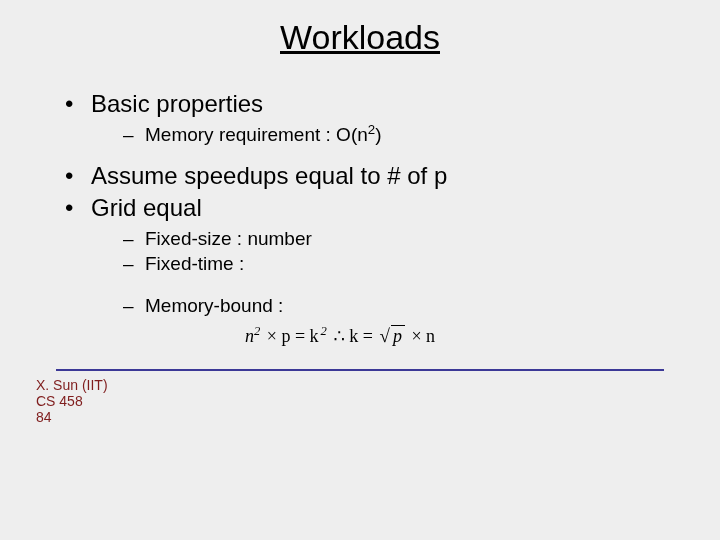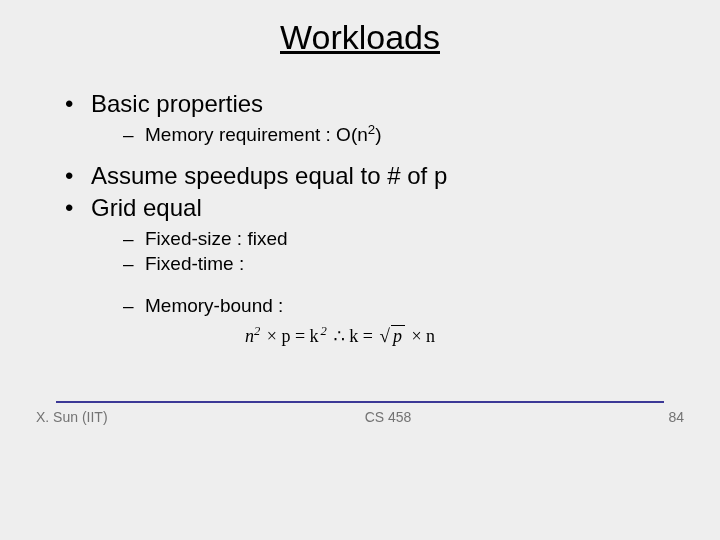--- a/index.html
+++ b/index.html
@@ -94,22 +94,23 @@
   .footer-line {
     width: calc(100% - 56px);
     height: 2px;
     background: #3b3896;
     margin: 0 auto 6px auto;
   }
   .footer-row {
     display: flex;
     justify-content: space-between;
     font-size: 14px;
-    color: #737373;
+    color: #7f1d1d;
     padding: 0 8px;
+    flex-direction: column;
   }
 </style>
 </head>
 <body>
 
 <div class="slide">
   <h1 class="title">Workloads</h1>
 
   <ul class="lvl1">
     <li>
@@ -120,21 +121,21 @@
         </li>
       </ul>
     </li>
     <li>
       <span>Assume speedups equal to # of p</span>
     </li>
     <li>
       <span>Grid equal</span>
       <ul class="lvl2">
         <li>
-          <span>Fixed-size : fixed</span>
+          <span>Fixed-size : number</span>
         </li>
         <li>
           <span>Fixed-time :</span>
           <div class="gap"></div>
         </li>
         <li>
           <span>Memory-bound :</span>
           <div class="math">
             <span>n</span><sup>2</sup><span class="op"> × p = k</span><sup>2</sup><span class="op"> ∴ k = </span><span class="root"><span class="surd">√</span><span class="radicand">p</span></span><span class="op"> × n</span>
           </div>

